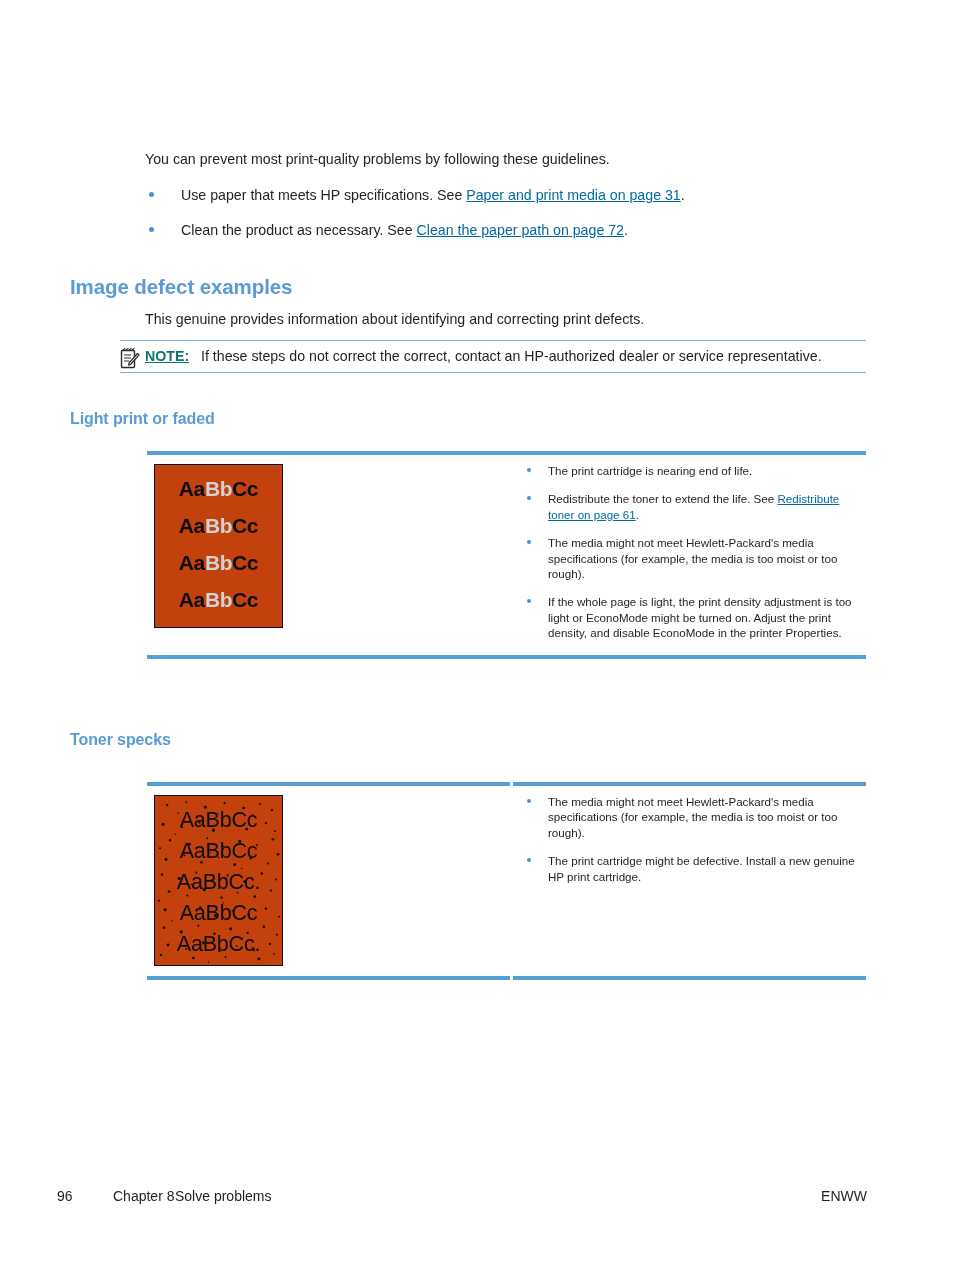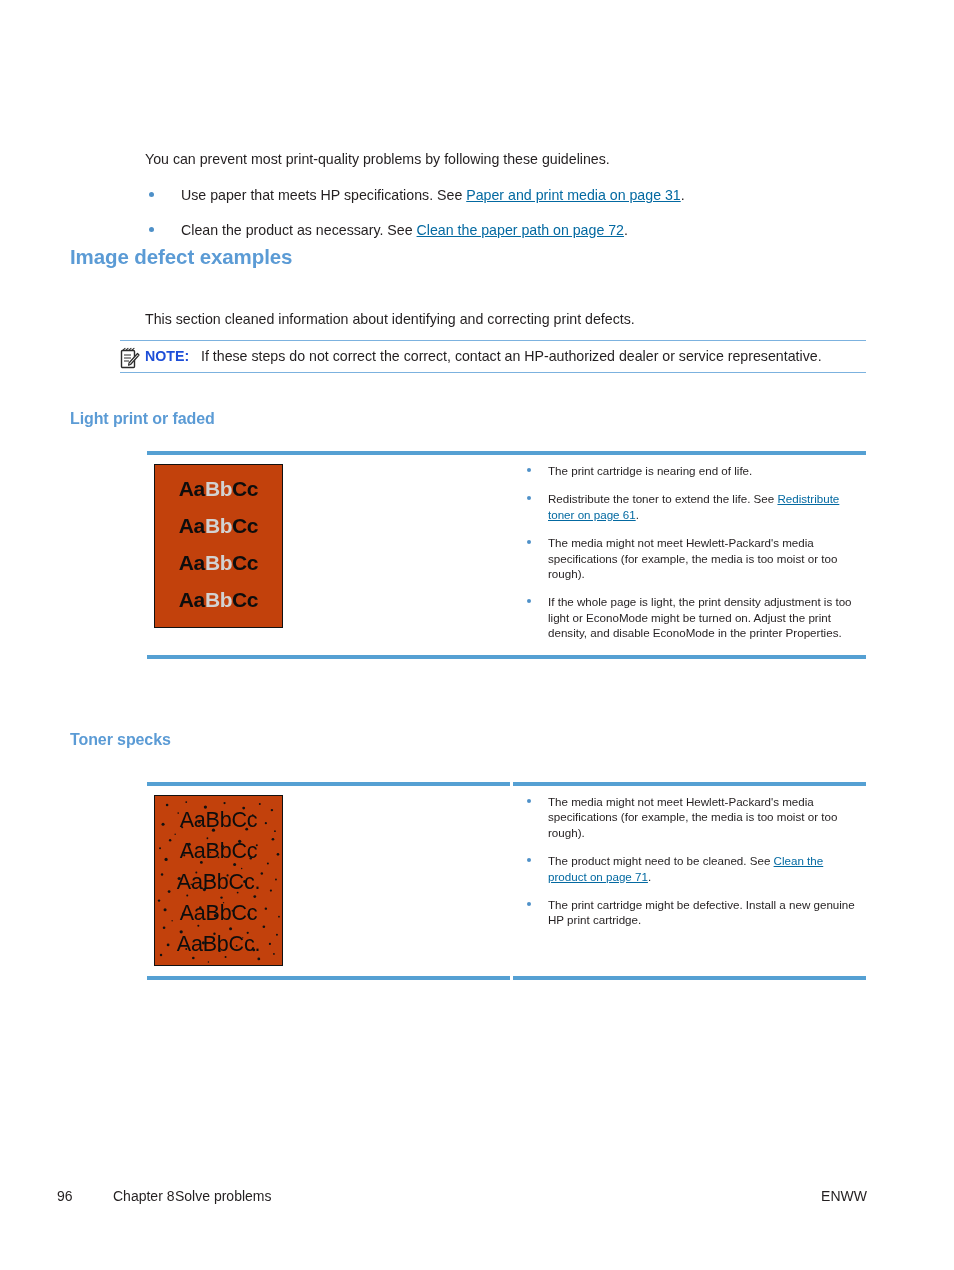--- a/index.html
+++ b/index.html
@@ -45,21 +45,21 @@
   }
   .h3 {
     position: absolute;
     left: 70px;
     font-size: 16px;
     font-weight: bold;
     color: #5b9bd5;
     letter-spacing: -0.1px;
     white-space: nowrap;
   }
-  #h2-image-defects { top: 245px; text-align: center; }
+  #h2-image-defects { top: 275px; text-align: center; }
   #h3-light-print   { top: 410px; }
   #h3-toner-specks  { top: 731px; }
 
   
   .body-para {
     position: absolute;
     left: 145px;
     font-size: 14.2px;
     line-height: 19px;
     color: #231f20;
@@ -121,22 +121,23 @@
     top: 6px;
     width: 20px;
     height: 22px;
   }
   .note-text {
     display: block;
     padding-left: 25px;
     text-indent: 0;
   }
   .note-label {
-    color: #1d4ed8;
+    color: #0f766e;
     font-weight: bold;
+    text-decoration: underline;
   }
 
   
   .defect-table {
     position: absolute;
     left: 147px;
     width: 719px;
   }
   #table-light-print { top: 451px; }
   #table-toner-specks { top: 782px; }
@@ -285,21 +286,21 @@
       <span class="dot"></span>
       <span>Use paper that meets HP specifications. See </span><a class="doclink" href="#">Paper and print media on page 31</a><span>.</span>
     </div>
     <div class="top-bullet-row">
       <span class="dot"></span>
       <span>Clean the product as necessary. See </span><a class="doclink" href="#">Clean the paper path on page 72</a><span>.</span>
     </div>
   </div>
 
   <div class="h2" id="h2-image-defects">Image defect examples</div>
-  <div class="body-para" id="section-para">This section cleaned information about identifying and correcting print defects.</div>
+  <div class="body-para" id="section-para">This genuine provides information about identifying and correcting print defects.</div>
 
   <div class="note-block">
     <div class="note-rule"></div>
     <div class="note-body">
       <span class="note-icon">
         <svg viewBox="0 0 20 22" width="20" height="22" xmlns="http://www.w3.org/2000/svg">
           <rect x="1.5" y="3.5" width="13" height="17" rx="1" fill="#ffffff" stroke="#2b2b2b" stroke-width="1.4"></rect>
           <line x1="4" y1="8" x2="11" y2="8" stroke="#2b2b2b" stroke-width="1"></line>
           <line x1="4" y1="11" x2="11" y2="11" stroke="#2b2b2b" stroke-width="1"></line>
           <line x1="4" y1="14" x2="9" y2="14" stroke="#2b2b2b" stroke-width="1"></line>
@@ -459,24 +460,20 @@
         </div>
       </div>
       <div class="cell-list">
         <div class="cell-bullets">
           <div class="cell-bullet-row">
             <span class="dot"></span>
             <span>The media might not meet Hewlett-Packard's media specifications (for example, the media is too moist or too rough).</span>
           </div>
           <div class="cell-bullet-row">
             <span class="dot"></span>
-            <span>The product might need to be cleaned. See </span><a class="doclink" href="#">Clean the product on page 71</a><span>.</span>
-          </div>
-          <div class="cell-bullet-row">
-            <span class="dot"></span>
             <span>The print cartridge might be defective. Install a new genuine HP print cartridge.</span>
           </div>
         </div>
       </div>
     </div>
     <div class="tbl-rule split">
         <span class="seg-a"></span>
         <span class="seg-gap"></span>
         <span class="seg-b"></span>
       </div>

